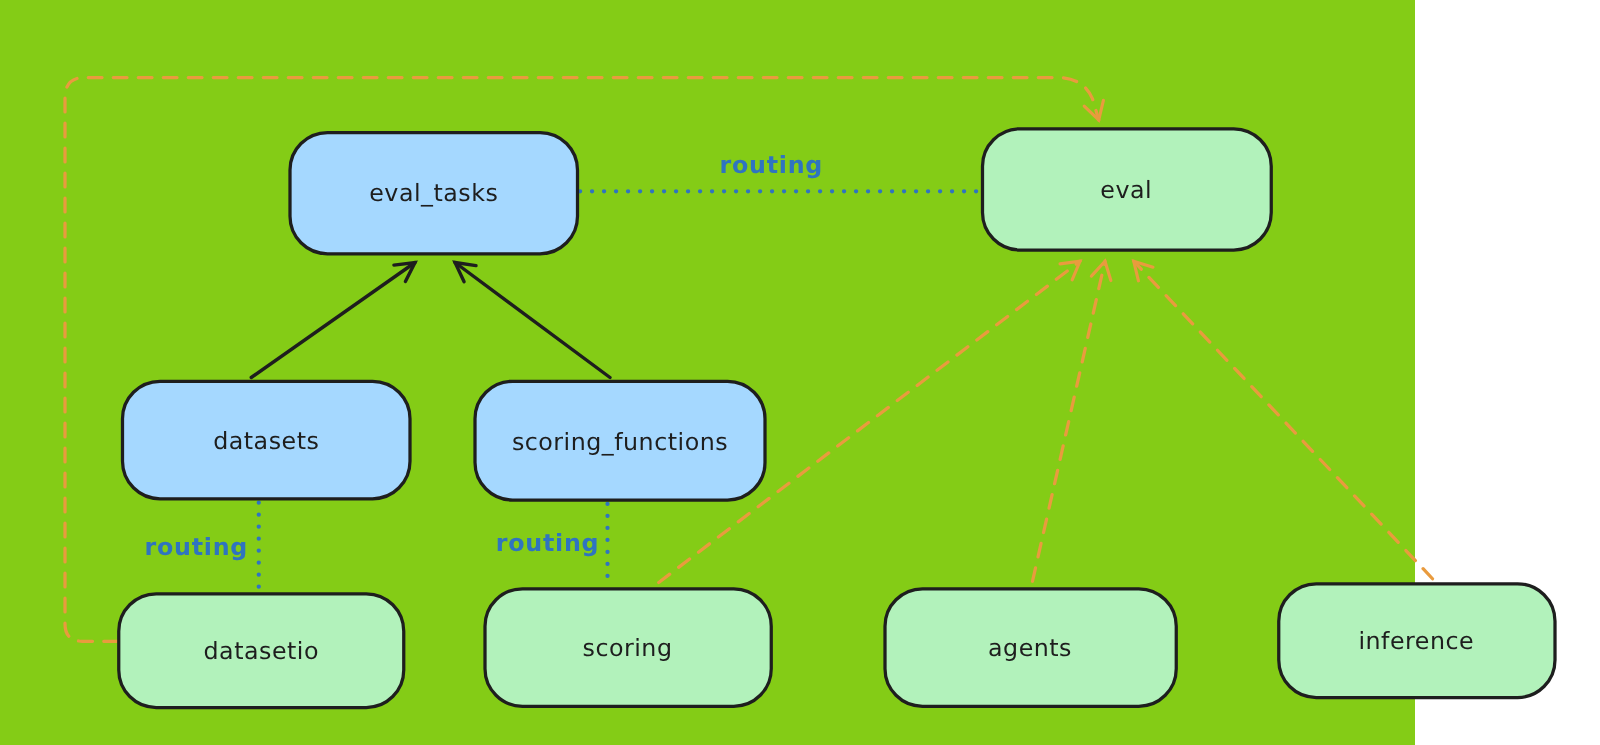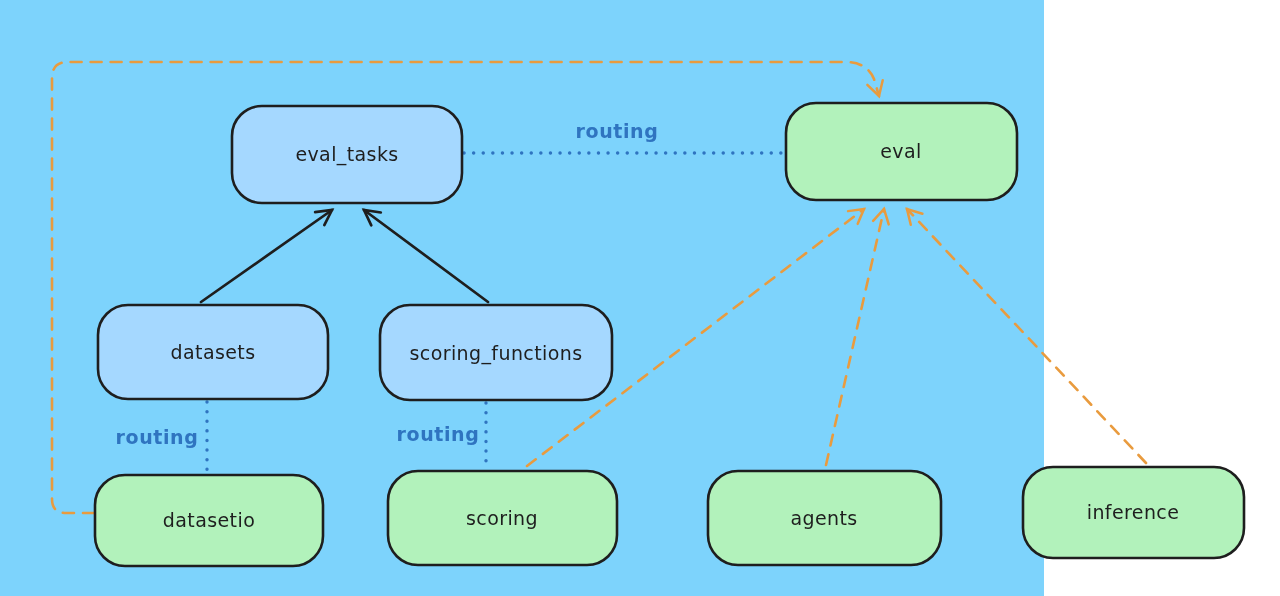--- a/index.html
+++ b/index.html
@@ -6,23 +6,23 @@
     margin: 0;
     padding: 0;
     background: #ffffff;
     width: 1280px;
     height: 596px;
     overflow: hidden;
     font-family: "DejaVu Sans", sans-serif;
   }
   .stage {
     position: relative;
-    width: 1044px;
+    width: 1132px;
     height: 596px;
-    background: #7dd3fc;
+    background: #84cc16;
   }
   svg text.node-label {
     font-family: "DejaVu Sans", sans-serif;
     font-size: 19px;
     letter-spacing: 0.4px;
   }
   svg text.edge-label {
     font-family: "DejaVu Sans", sans-serif;
     font-size: 19px;
     font-weight: 700;

